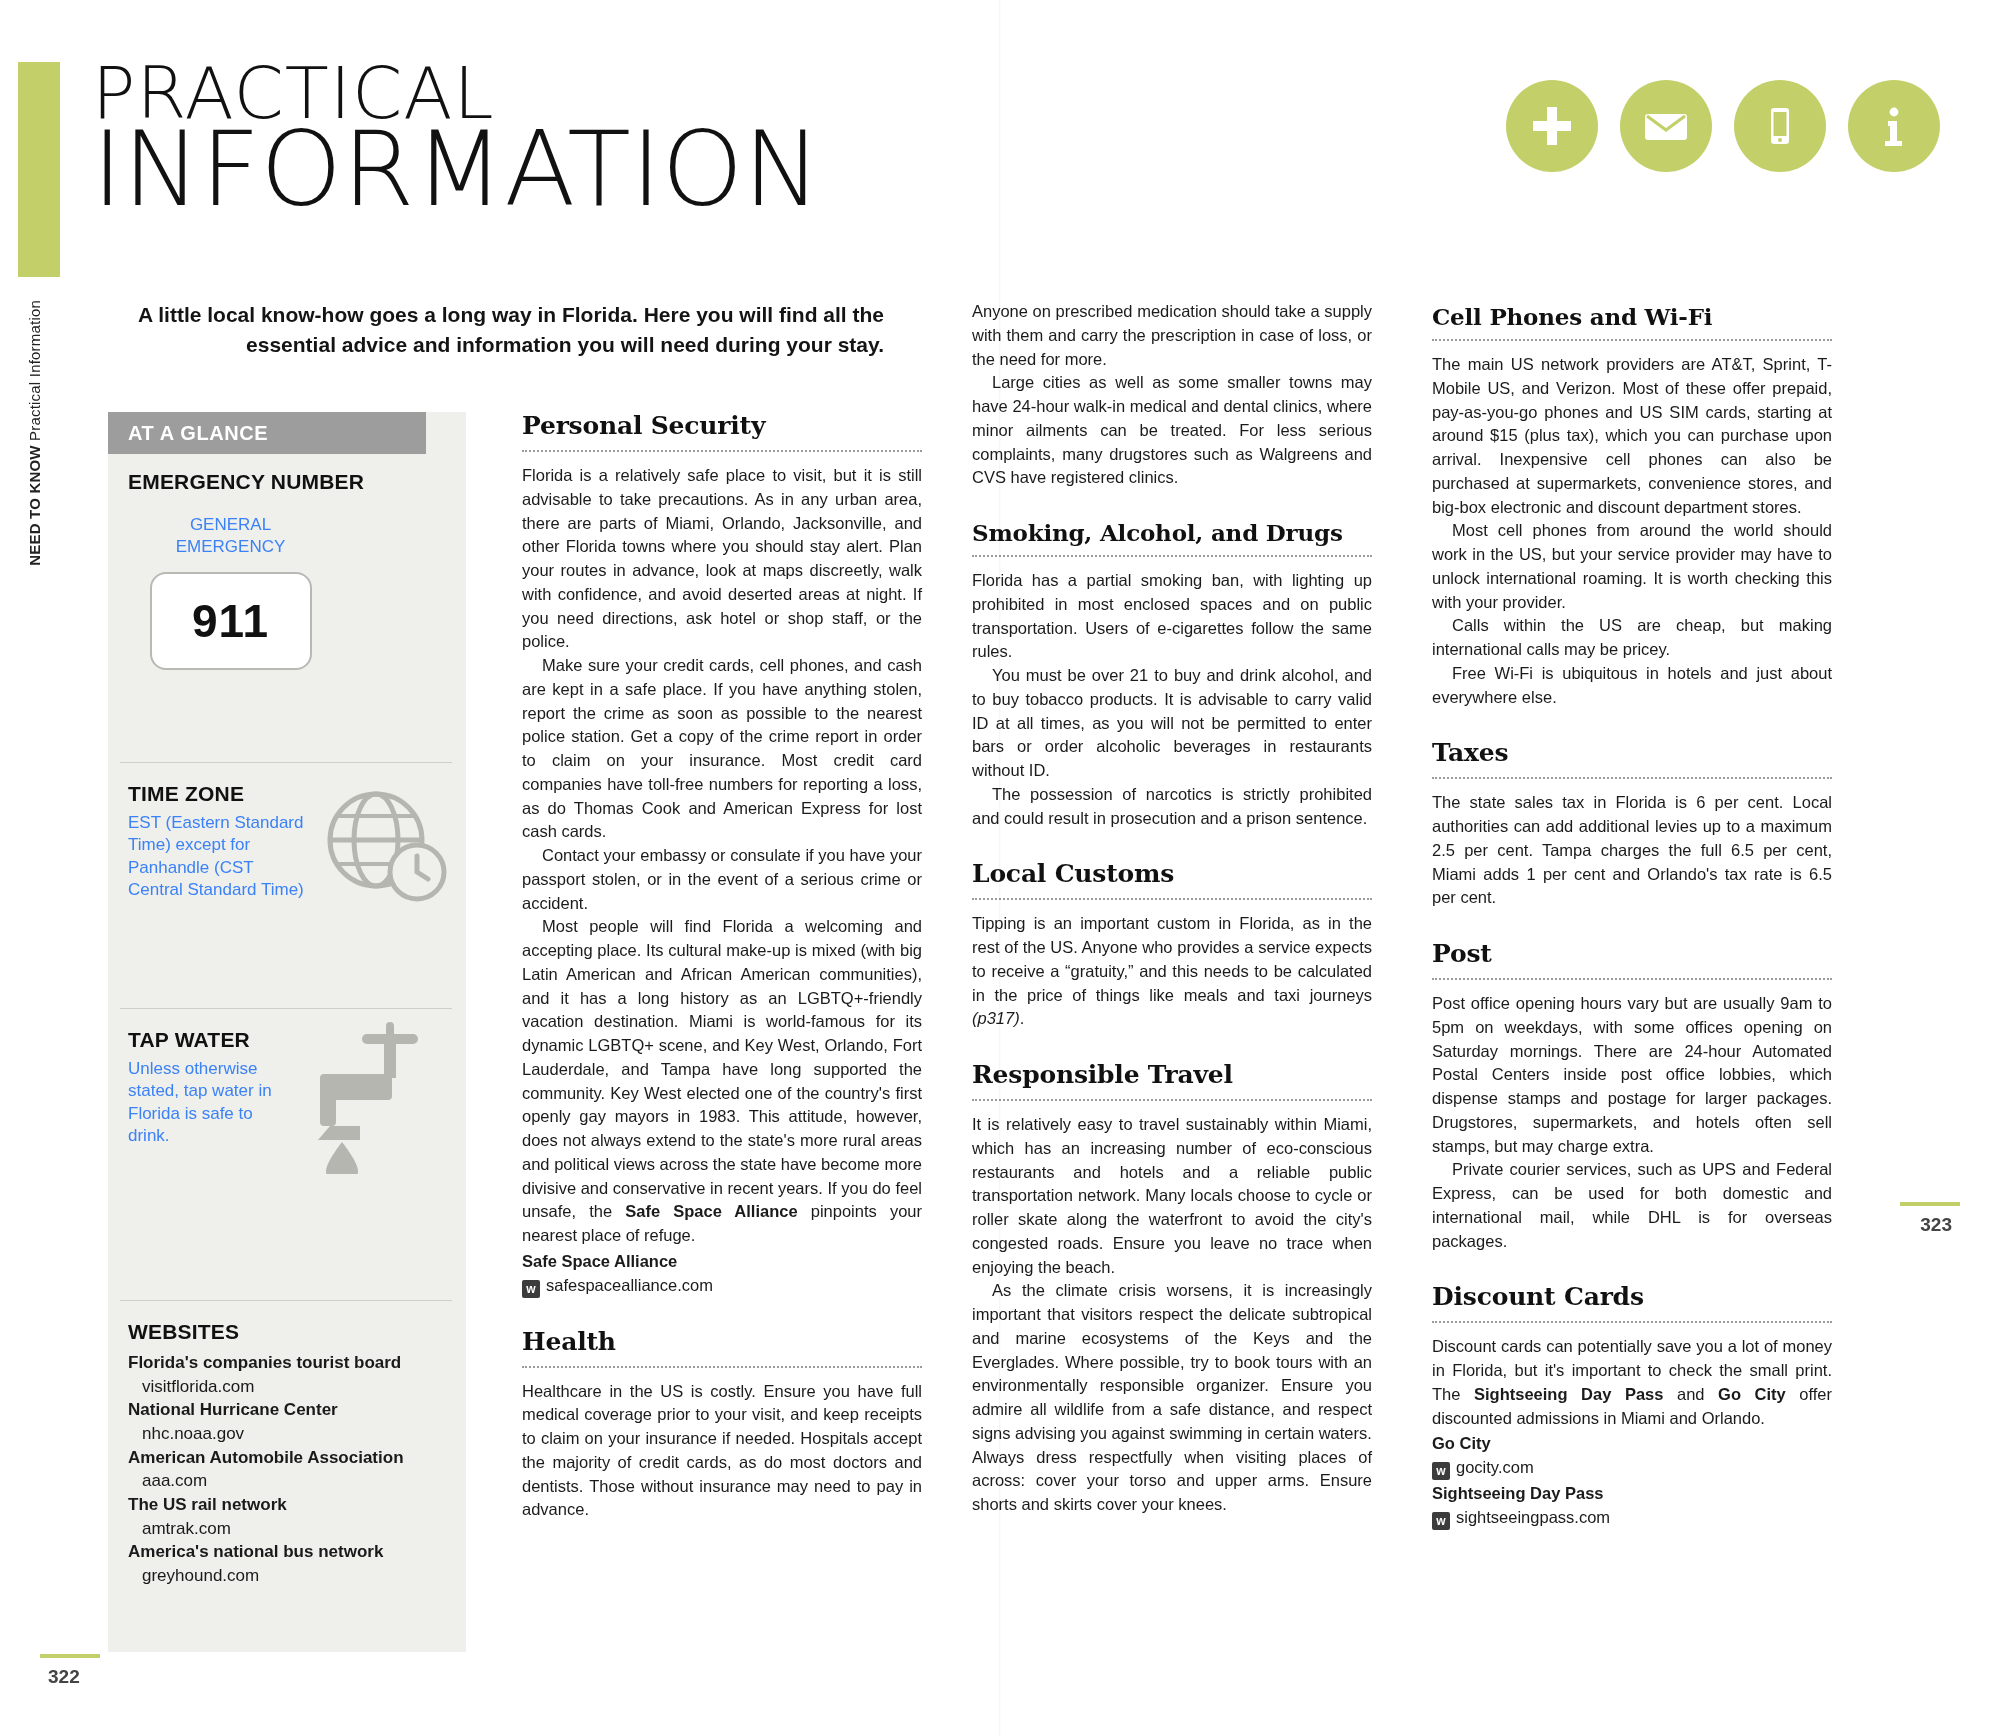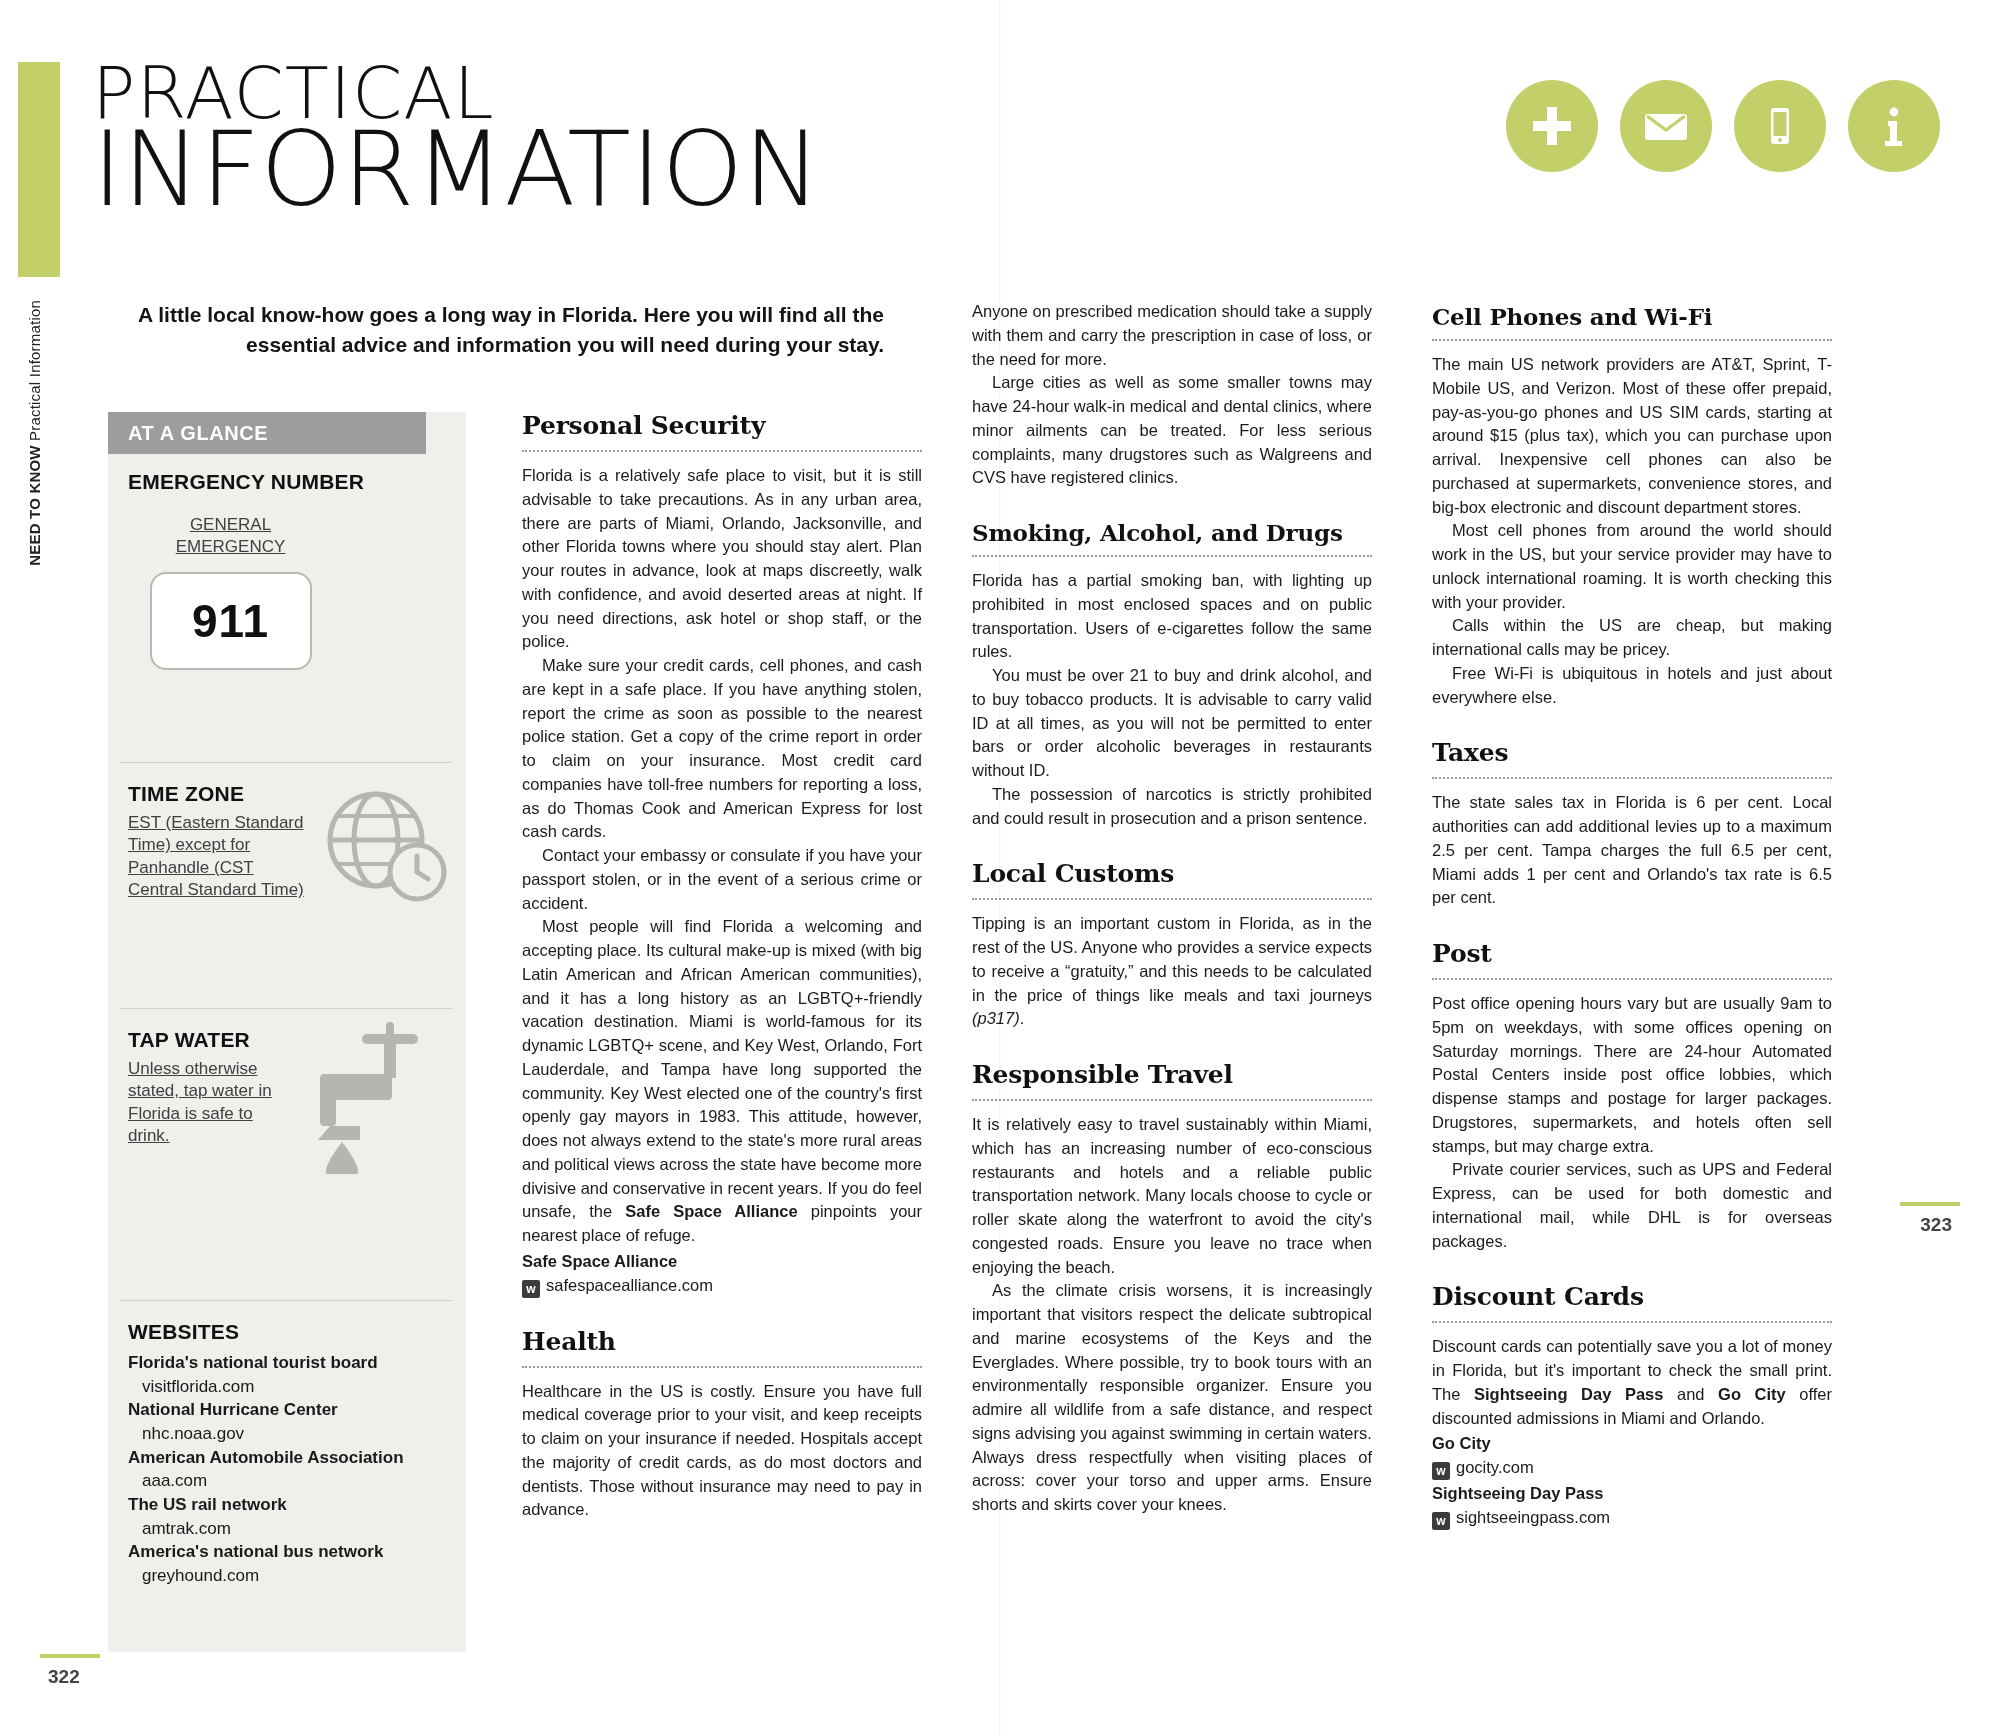--- a/index.html
+++ b/index.html
@@ -100,21 +100,21 @@
     font-size: 20px; font-weight: 700;
     letter-spacing: .6px;
     display: flex; align-items: center;
     padding-left: 20px;
   }
   .sb { position: absolute; left: 128px; width: 320px; }
   .sb-title {
     font-size: 21px; font-weight: 700; letter-spacing: .2px;
     color: #111;
   }
-  .sb-sub { font-size: 17px; line-height: 1.32; color: #404040; text-decoration: underline; }
+  .sb-sub { font-size: 17px; line-height: 1.32; color: #3b82f6; }
   .num-box {
     width: 162px; height: 98px;
     border: 2px solid #b9b9b4;
     border-radius: 16px;
     background: #fff;
     display: flex; align-items: center; justify-content: center;
     font-size: 46px; font-weight: 700; letter-spacing: 1px;
     color: #111;
   }
   .divider {
@@ -242,21 +242,21 @@
         <path d="M42 128 c0 0 -16 20 -16 29 a16 16 0 0 0 32 0 c0 -9 -16 -29 -16 -29 z" fill="#b6b6b0"></path>
       </svg>
     </div>
 
     <div class="divider" style="top:1300px;"></div>
 
     <div class="sb" style="top:1320px;">
       <div class="sb-title">WEBSITES</div>
       <div style="margin-top:8px;">
         <div class="web-item">
-          <b>Florida's national tourist board</b>
+          <b>Florida's companies tourist board</b>
           <span>visitflorida.com</span>
         </div>
         <div class="web-item">
           <b>National Hurricane Center</b>
           <span>nhc.noaa.gov</span>
         </div>
         <div class="web-item">
           <b>American Automobile Association</b>
           <span>aaa.com</span>
         </div>

